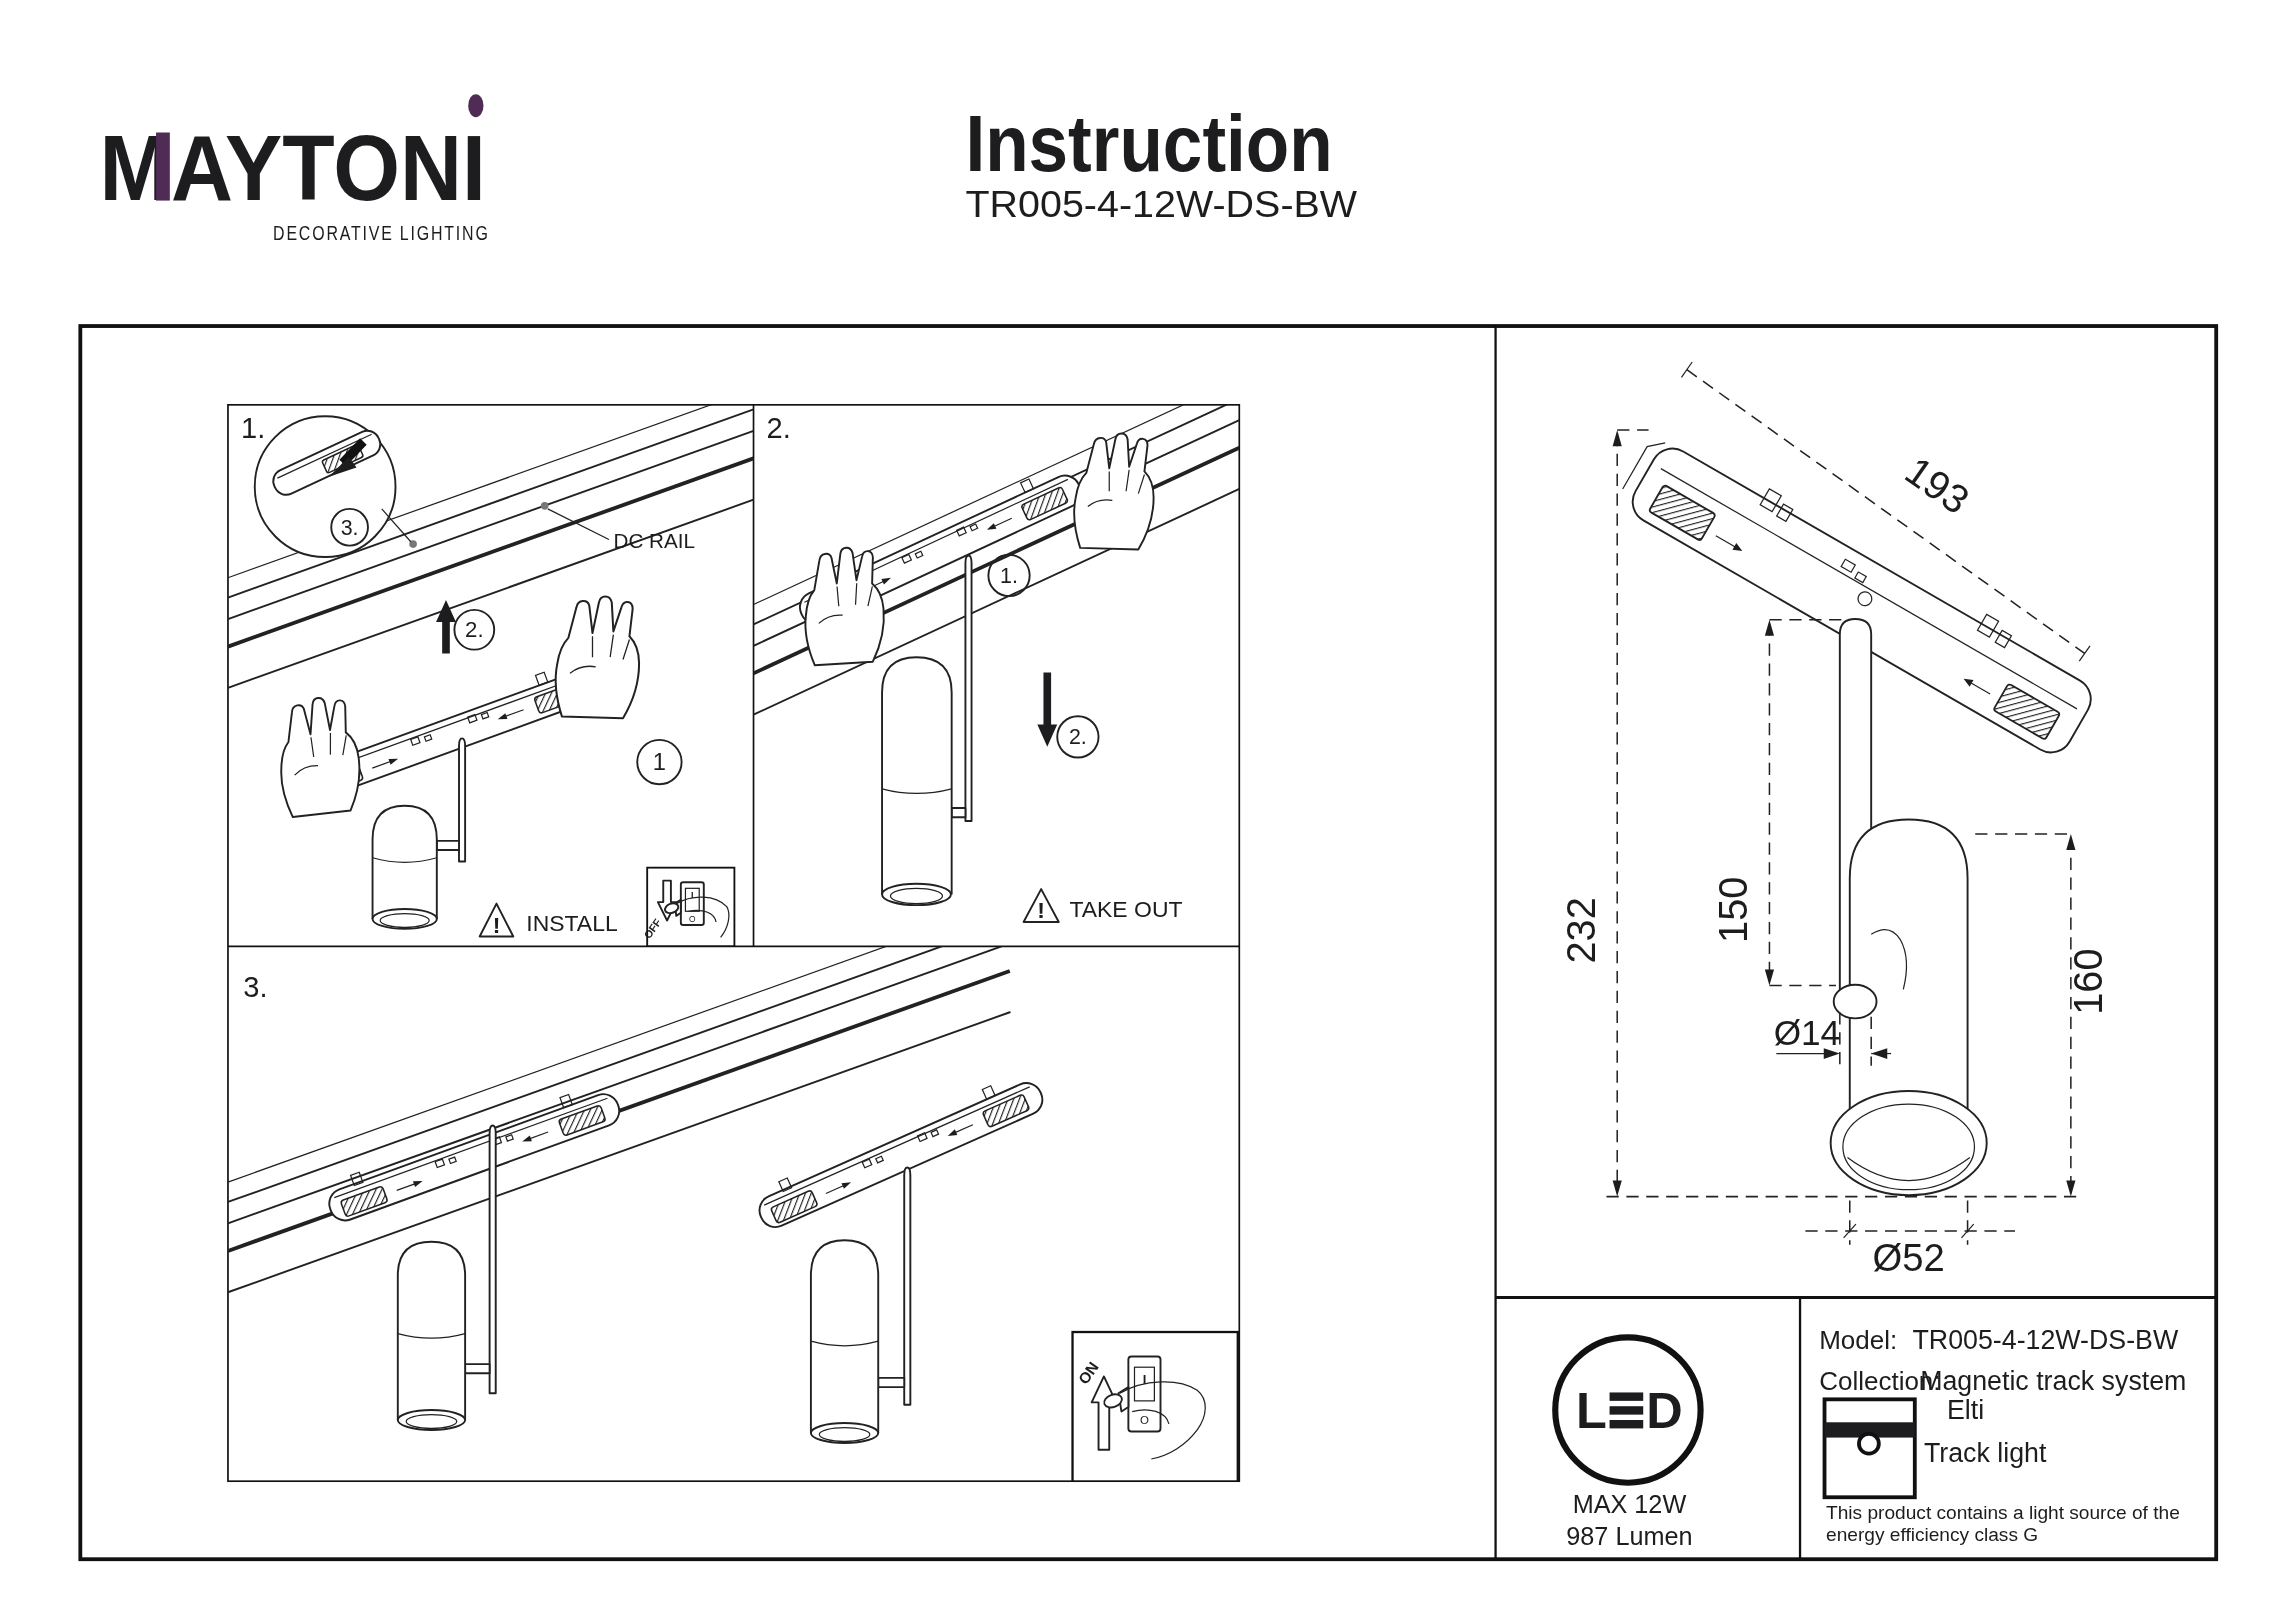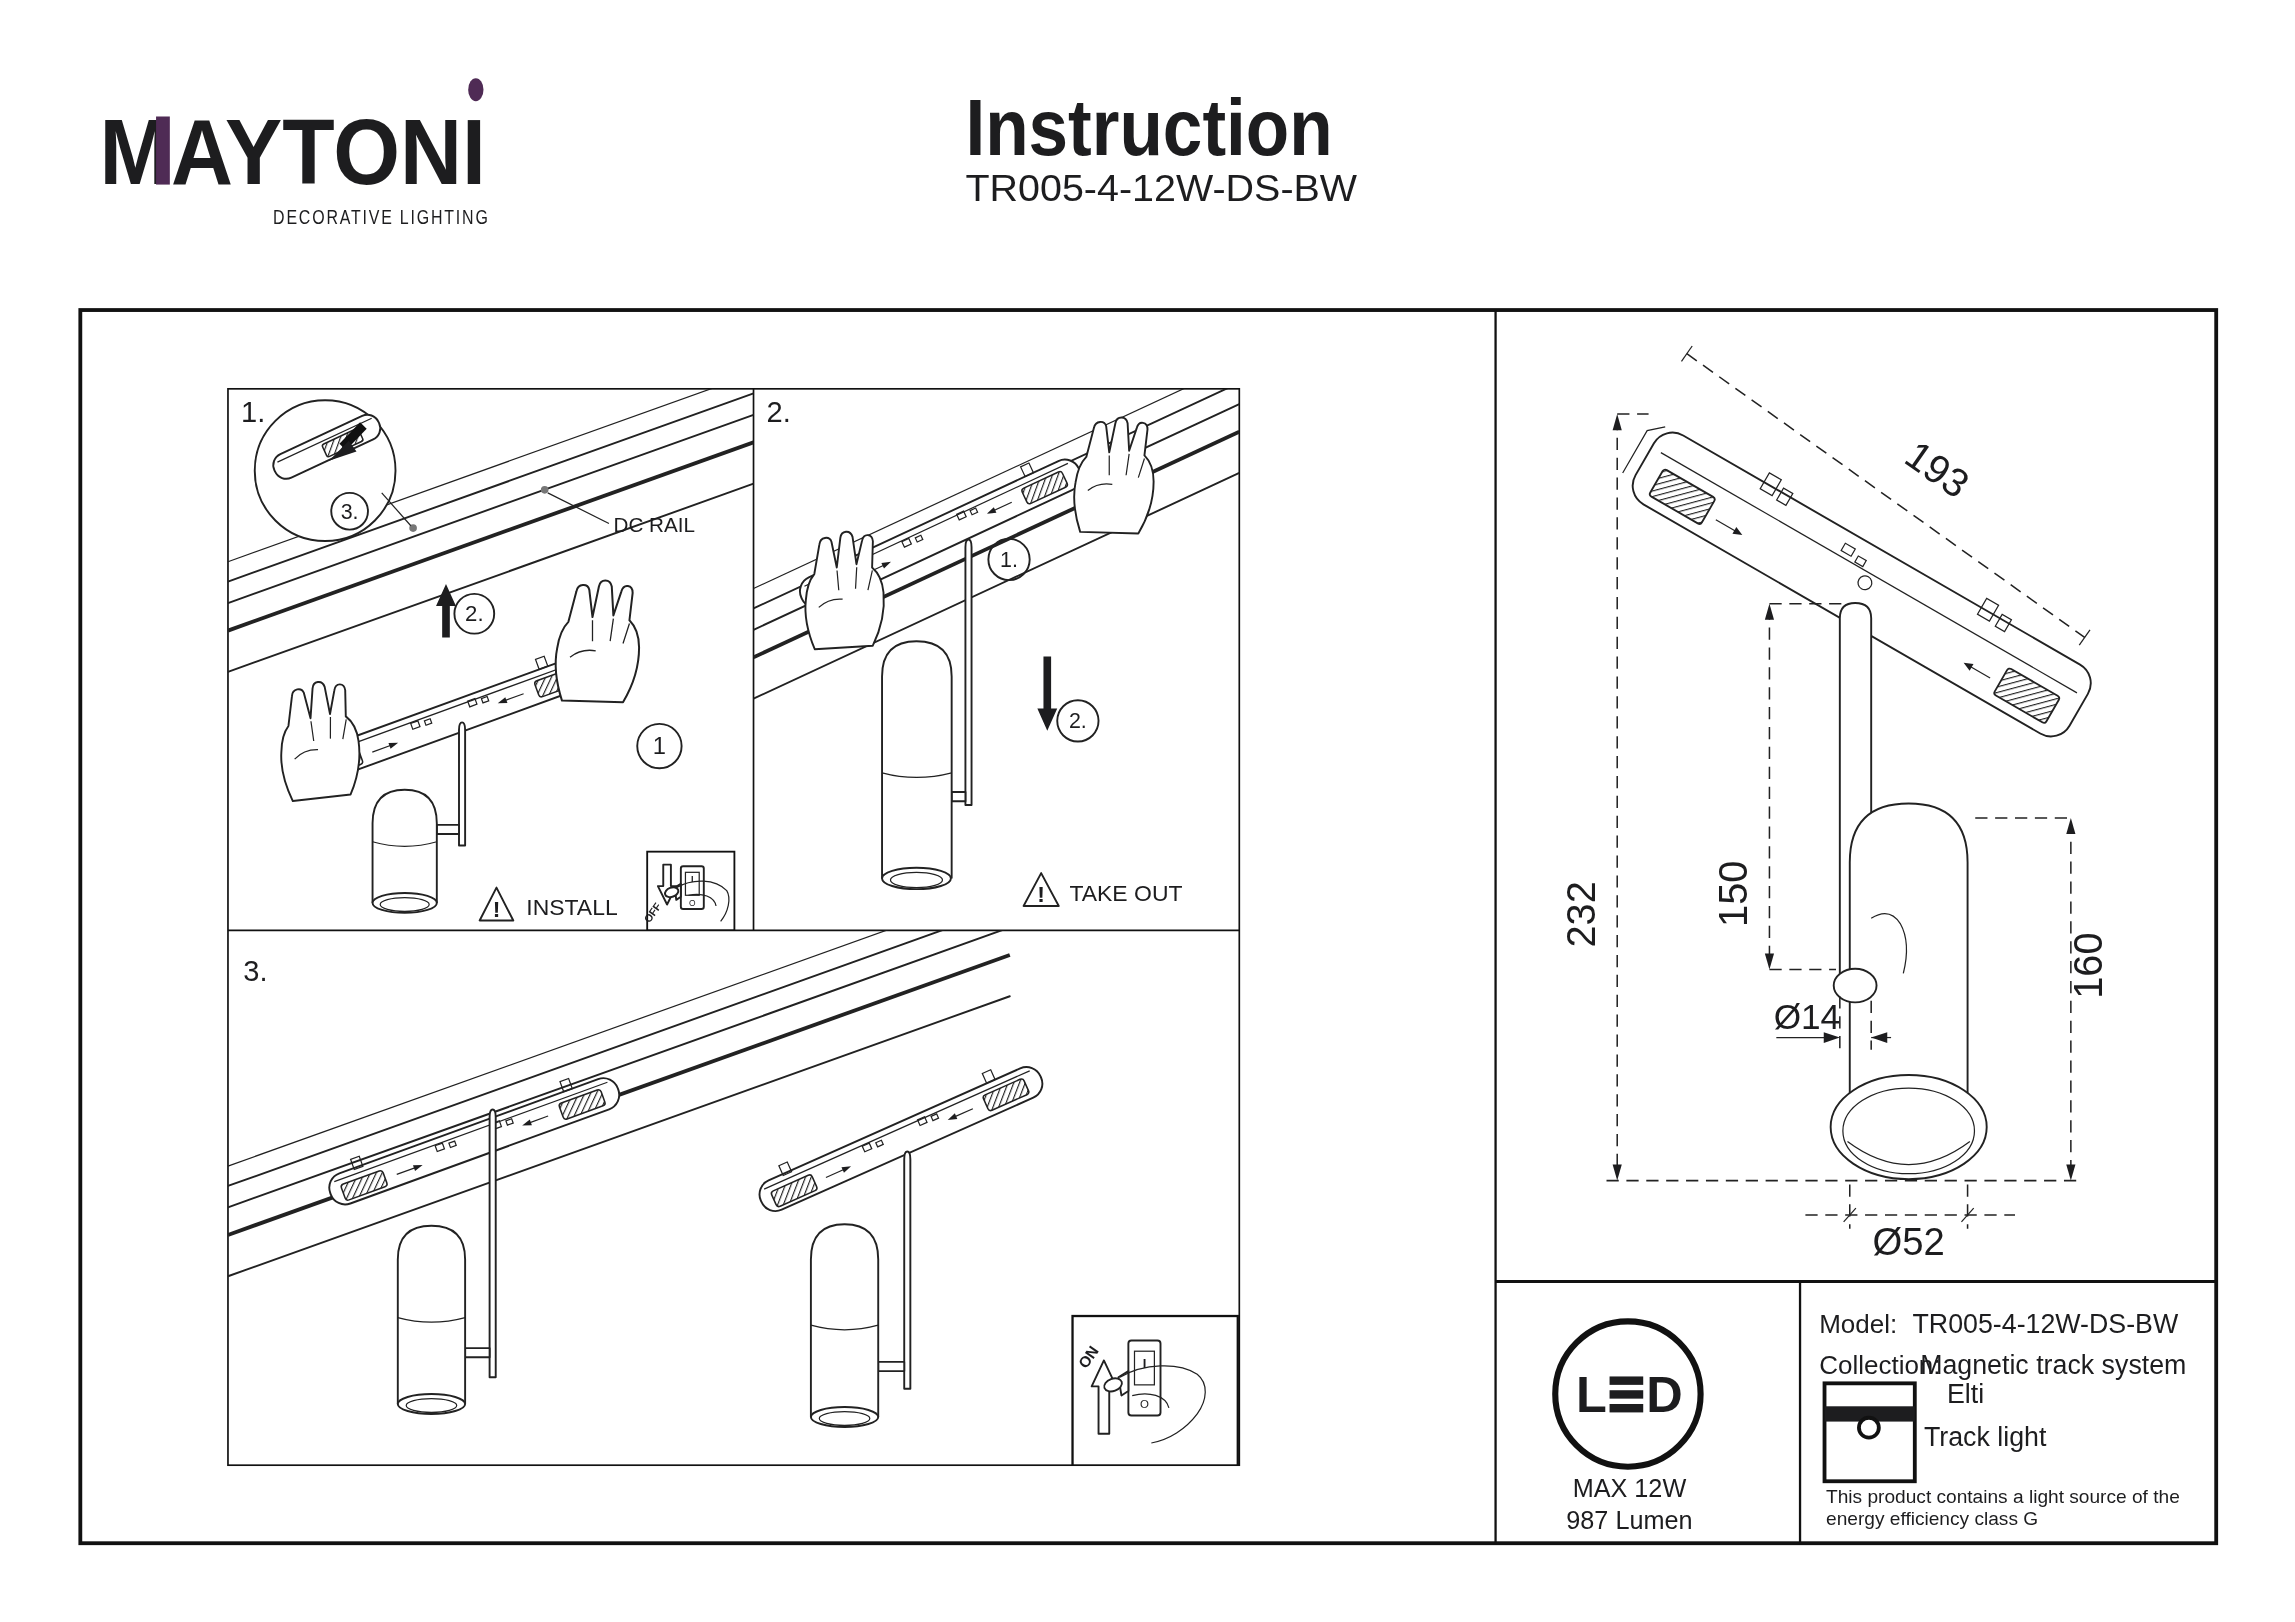--- a/index.html
+++ b/index.html
@@ -1,16 +1,16 @@
 <!DOCTYPE html>
 <html style="font-size:12.2px"><head>
 <meta charset="utf-8">
 <style>
   html,body{margin:0;padding:0;background:#fff;}
-  .page{position:relative;width:2295px;height:1587px;background:#fff;overflow:hidden;}
+  .page{position:relative;width:2295px;height:1587px;background:#fff;overflow:hidden;margin-top:16px;}
   svg text{font-family:"Liberation Sans","DejaVu Sans",sans-serif;fill:#1d1d1f;}
   .ln{stroke:#222;fill:none;stroke-width:2.5;stroke-linecap:round;stroke-linejoin:round;}
   .thin{stroke:#222;fill:none;stroke-width:1.6;}
   .wfill{fill:#fff;stroke:#222;stroke-width:2.5;stroke-linejoin:round;}
   .dash{stroke:#222;fill:none;stroke-width:2;stroke-dasharray:16 10;}
   .blk{fill:#1d1d1f;stroke:none;}
   .frame{fill:none;stroke:#111;}
 </style>
 </head>
 <body>

